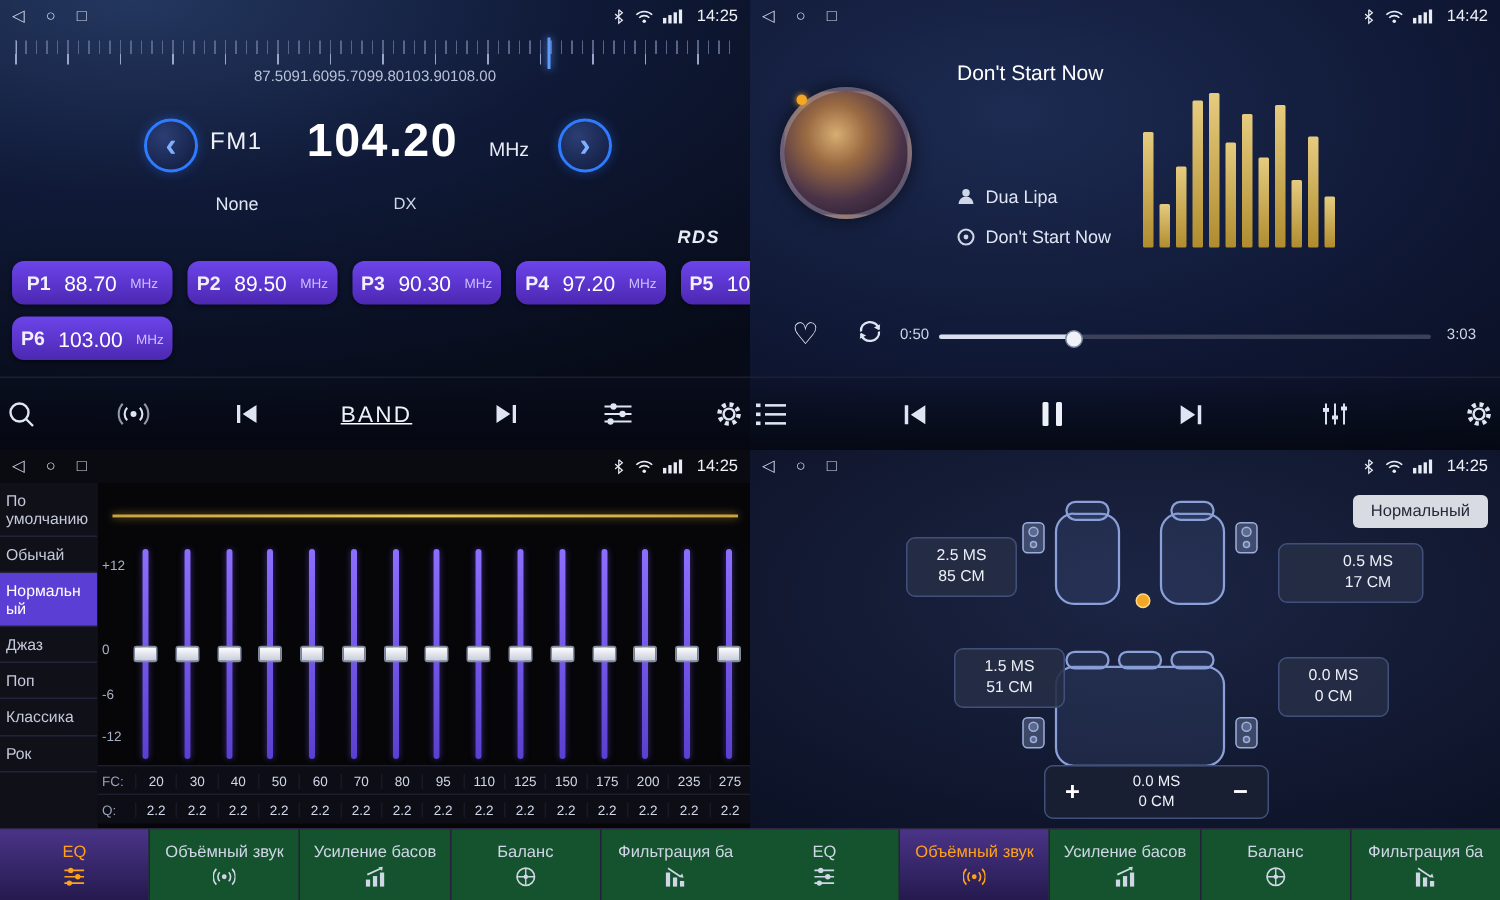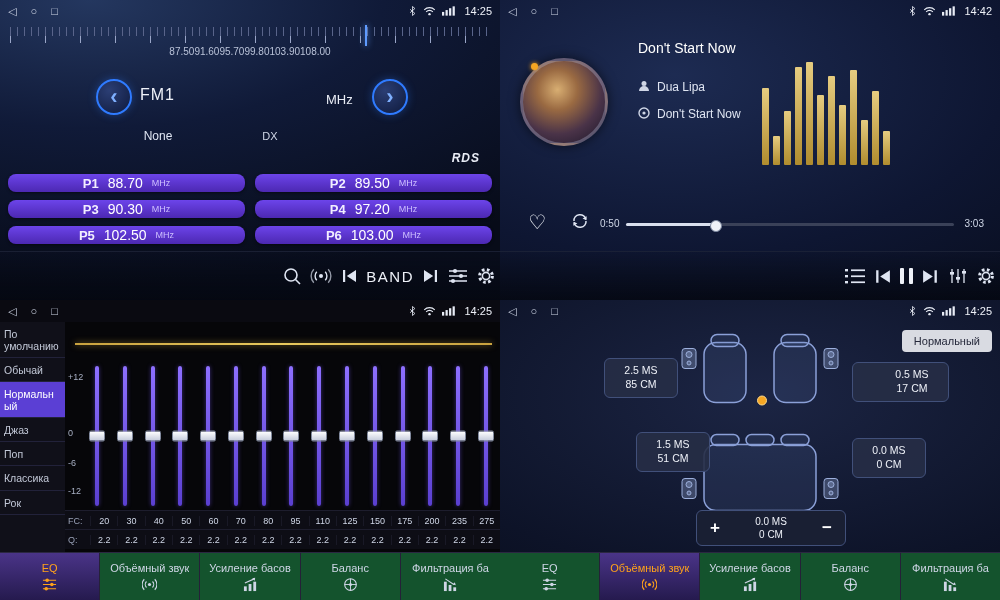--- a/index.html
+++ b/index.html
@@ -30,37 +30,37 @@
     background:radial-gradient(circle at 35% 30%,#2b3e74,#0f1a3c);color:#7fb0ff;font-size:22px;font-weight:bold;
     line-height:30px;text-align:center;cursor:pointer;box-shadow:0 0 8px rgba(47,123,255,.35);padding:0;}
   .round-btn.prev{left:96px;top:79px;}
   .round-btn.next{left:372px;top:79px;}
   .band{position:absolute;left:140px;top:86px;font-size:16px;color:#eef1f8;letter-spacing:1px;}
   .ps{position:absolute;left:130px;top:129px;width:56px;text-align:center;font-size:12px;color:#dfe5f2;}
   .bigfreq{position:absolute;left:196px;top:76px;width:118px;text-align:center;font-size:31px;font-weight:bold;letter-spacing:1px;color:#fff;}
   .mhz{position:absolute;left:326px;top:92px;font-size:13px;color:#e8ecf5;}
   .dx{position:absolute;left:250px;top:130px;width:40px;text-align:center;font-size:11px;color:#cfd6e6;}
   .rds{position:absolute;right:20px;top:151px;font-size:12px;font-weight:bold;font-style:italic;letter-spacing:1px;color:#e8ecf5;}
-  .preset-grid{position:absolute;left:8px;right:8px;top:174px;height:66px;display:grid;grid-template-columns:repeat(2,1fr);gap:8px 10px;}
+  .preset-grid{position:absolute;left:8px;right:8px;top:174px;height:66px;display:grid;grid-template-columns:repeat(5,1fr);gap:8px 10px;}
   .preset{border:none;border-radius:8px;background:linear-gradient(180deg,#6c44ea,#4c28b2);display:flex;align-items:center;justify-content:center;gap:9px;color:#fff;cursor:pointer;box-shadow:0 1px 3px rgba(0,0,0,.5);}
   .p-label{font-size:13px;font-weight:bold;color:#f2eeff;}
   .p-freq{font-size:14px;color:#fff;}
   .p-unit{font-size:9px;color:#cdbfff;}
-  .toolbar{position:absolute;left:0;right:0;bottom:0;height:48px;display:flex;align-items:center;justify-content:flex-end;
-    background:linear-gradient(180deg,rgba(12,18,38,.25),rgba(4,7,16,.8));border-top:1px solid rgba(120,140,200,.18);}
+  .toolbar{position:absolute;left:0;right:0;bottom:0;height:48px;display:flex;align-items:center;justify-content:space-between;
+    background:linear-gradient(180deg,rgba(12,18,38,.25),rgba(4,7,16,.8));border-top:1px solid rgba(120,140,200,.18);text-decoration:underline;}
   .tool-btn{background:none;border:none;color:#dfe5f2;cursor:pointer;padding:4px;display:flex;align-items:center;justify-content:center;}
   .band-btn{font-size:15px;letter-spacing:1.5px;color:#eef1f8;}
 
   
   .album-art{position:absolute;left:20px;top:58px;width:82px;height:82px;border-radius:50%;cursor:pointer;
     background:radial-gradient(circle at 42% 35%,#d8ae72 0%,#9a6a42 28%,#4a3348 62%,#181427 100%);
     border:3px solid rgba(195,205,235,.3);box-shadow:0 0 12px rgba(0,0,0,.6);}
   .art-dot{position:absolute;left:8px;top:2px;width:7px;height:7px;border-radius:50%;background:#f5a623;box-shadow:0 0 4px #f5a623;}
   .song-title{position:absolute;left:138px;top:40px;font-size:14px;color:#fff;}
-  .meta-row{position:absolute;left:138px;display:flex;gap:7px;font-size:12px;color:#dfe5f2;}
+  .meta-row{position:absolute;left:138px;display:flex;align-items:center;gap:7px;font-size:12px;color:#dfe5f2;margin-top:44px;}
   .artist-row{top:80px;} .track-row{top:107px;}
   .spectrum{position:absolute;left:262px;top:62px;width:150px;height:103px;display:flex;align-items:flex-end;gap:4px;}
   .spec-bar{width:7px;background:linear-gradient(180deg,#e6cc80,#b08c2e);border-radius:1px;}
   .heart{position:absolute;left:28px;top:210px;font-size:20px;color:#eef1f8;cursor:pointer;}
   .repeat{position:absolute;left:70px;top:213px;cursor:pointer;color:#dfe5f2;}
   .elapsed{position:absolute;left:100px;top:218px;font-size:10px;color:#cfd6e6;}
   .progress-track{position:absolute;left:126px;right:46px;top:223px;height:3px;background:#3a4158;border-radius:2px;cursor:pointer;}
   .progress-fill{position:absolute;left:0;top:0;bottom:0;background:#d9dfee;border-radius:2px;}
   .progress-knob{position:absolute;top:-3.5px;width:10px;height:10px;margin-left:-5px;border-radius:50%;background:#eef1f8;border:1px solid #7c879f;cursor:grab;}
   .duration{position:absolute;right:16px;top:218px;font-size:10px;color:#cfd6e6;margin-left:45px;}
@@ -146,20 +146,21 @@
         <span class="scale-num">91.60</span>
         <span class="scale-num">95.70</span>
         <span class="scale-num">99.80</span>
         <span class="scale-num">103.90</span>
         <span class="scale-num">108.00</span>
       </div>
 
     <button class="round-btn prev"><span>‹</span></button>
     <div class="band">FM1</div>
     <div class="ps">None</div>
+    <div class="bigfreq">104.20</div>
     <div class="mhz">MHz</div>
     <div class="dx">DX</div>
     <button class="round-btn next"><span>›</span></button>
     <div class="rds">RDS</div>
 
     <div class="preset-grid">
         <button class="preset">
           <span class="p-label">P1</span>
           <span class="p-freq">88.70</span>
           <span class="p-unit">MHz</span>

